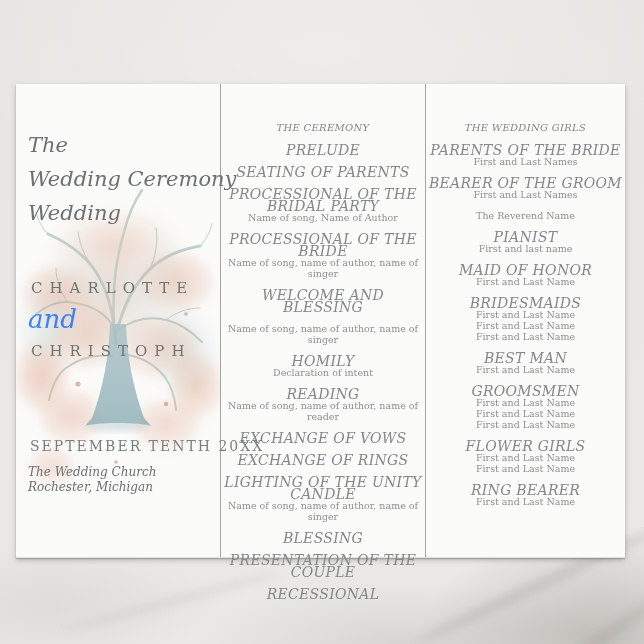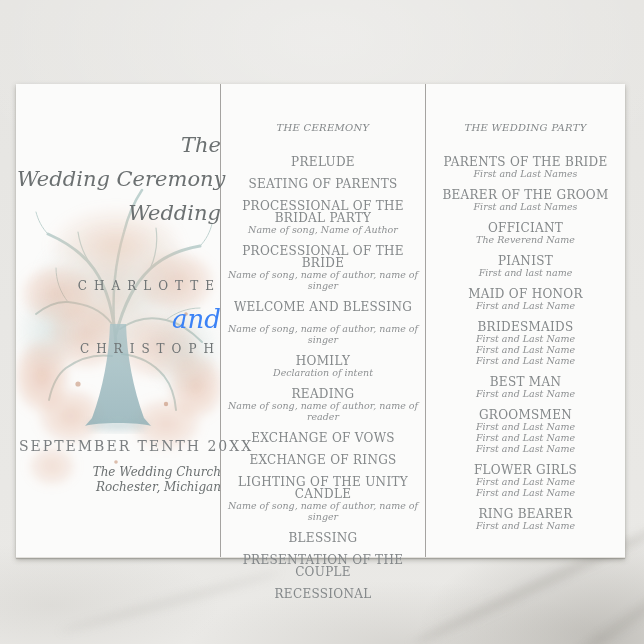--- a/index.html
+++ b/index.html
@@ -26,39 +26,39 @@
     background:var(--paper);display:flex;
     box-shadow:0 2px 5px rgba(110,108,100,.45), 0 1px 1px rgba(110,108,100,.35);
     border-bottom:1px solid #e3e1dd;}
   .panel{position:relative;box-sizing:border-box}
   .panel-cover{width:204px}
   .panel-ceremony{width:205px;border-left:1px solid var(--fold-line)}
   .panel-party{flex:1;border-left:1px solid var(--fold-line)}
   .panel-ceremony,.panel-party{text-align:center;padding-top:38px}
 
   
-  .cover-text{position:absolute;left:1px;width:100%;text-align:right;z-index:2;white-space:nowrap}
+  .cover-text{position:absolute;left:12px;width:100%;text-align:left;z-index:2;white-space:nowrap}
   .script{font-style:italic;color:var(--cover-text)}
   .cover-title{top:44px;font-size:21px;line-height:34px}
-  .cover-name{font-size:12px;letter-spacing:7px;padding-left:3px;box-sizing:border-box;color:var(--name-text)}
+  .cover-name{font-size:15px;letter-spacing:7px;padding-left:3px;box-sizing:border-box;color:var(--name-text)}
   .bride{top:195px}
   .conj{top:220px;font-size:26px;font-style:italic;color:#3b82f6}
   .groom{top:258px}
   .cover-date{top:354px;font-size:14px;letter-spacing:2px;padding-left:2px;color:var(--date-text)}
   .venue{font-style:italic;font-size:12px;color:var(--cover-text)}
   .venue1{top:381px}
   .venue2{top:396px}
   .tree{position:absolute;inset:0;z-index:1}
 
   
   .panel-title{font-style:italic;font-size:10px;line-height:12px;letter-spacing:.3px;
-    color:var(--heading-text);margin-bottom:22px}
+    color:var(--heading-text);margin-bottom:10px}
   .block{margin-bottom:10px}
-  .h{font-size:12px;line-height:12px;letter-spacing:.3px;color:var(--heading-text)}
-  .s{font-style:italic;font-size:9.5px;line-height:11px;color:var(--subtitle-text)}
+  .h{font-style:italic;font-size:14px;line-height:12px;letter-spacing:.3px;color:var(--heading-text)}
+  .s{font-size:9.5px;line-height:11px;color:var(--subtitle-text)}
 </style>
 </head>
 <body>
 
 <div class="marble"></div>
 <div class="vein vein1"></div>
 <div class="vein vein2"></div>
 <div class="vein vein3"></div>
 
 <div class="paper">
@@ -193,32 +193,31 @@
         <div class="block">
           <div class="h">PRESENTATION OF THE COUPLE</div>
         </div>
         <div class="block">
           <div class="h">RECESSIONAL</div>
         </div>
       </div>
   </div>
 
   <div class="panel panel-party">
-    <div class="panel-title">THE WEDDING PARTY</div>
+    <div class="panel-title">THE WEDDING GIRLS</div>
     <div>
         <div class="block">
           <div class="h">PARENTS OF THE BRIDE</div>
           <div class="s">First and Last Names</div>
         </div>
         <div class="block">
           <div class="h">BEARER OF THE GROOM</div>
           <div class="s">First and Last Names</div>
         </div>
         <div class="block">
-          <div class="h">OFFICIANT</div>
           <div class="s">The Reverend Name</div>
         </div>
         <div class="block">
           <div class="h">PIANIST</div>
           <div class="s">First and last name</div>
         </div>
         <div class="block">
           <div class="h">MAID OF HONOR</div>
           <div class="s">First and Last Name</div>
         </div>

